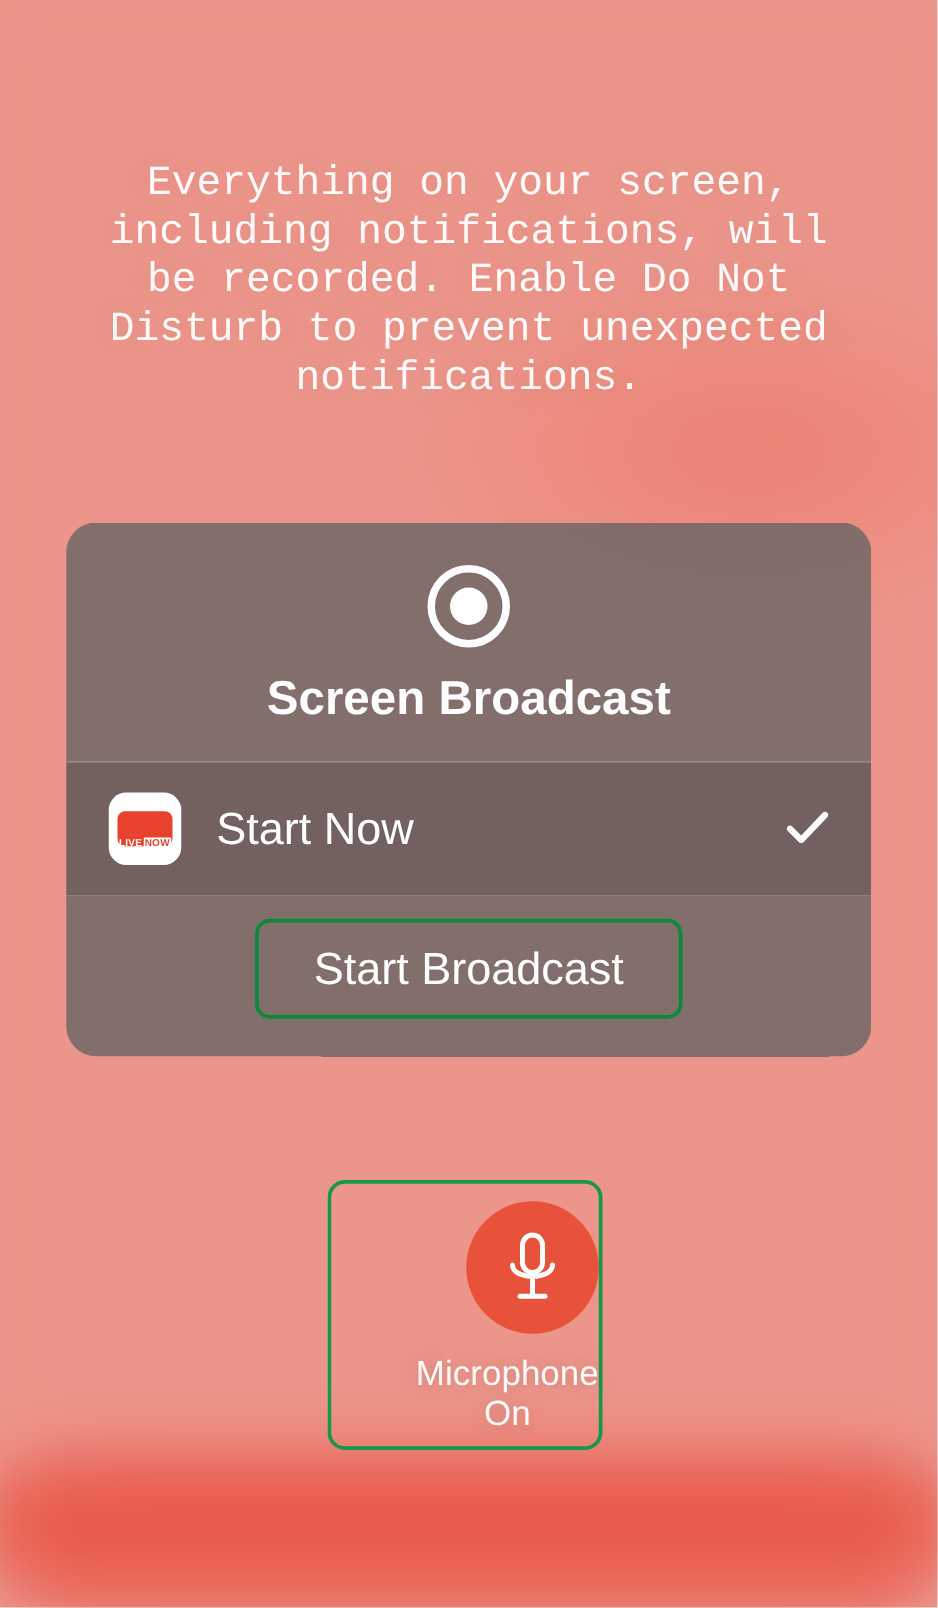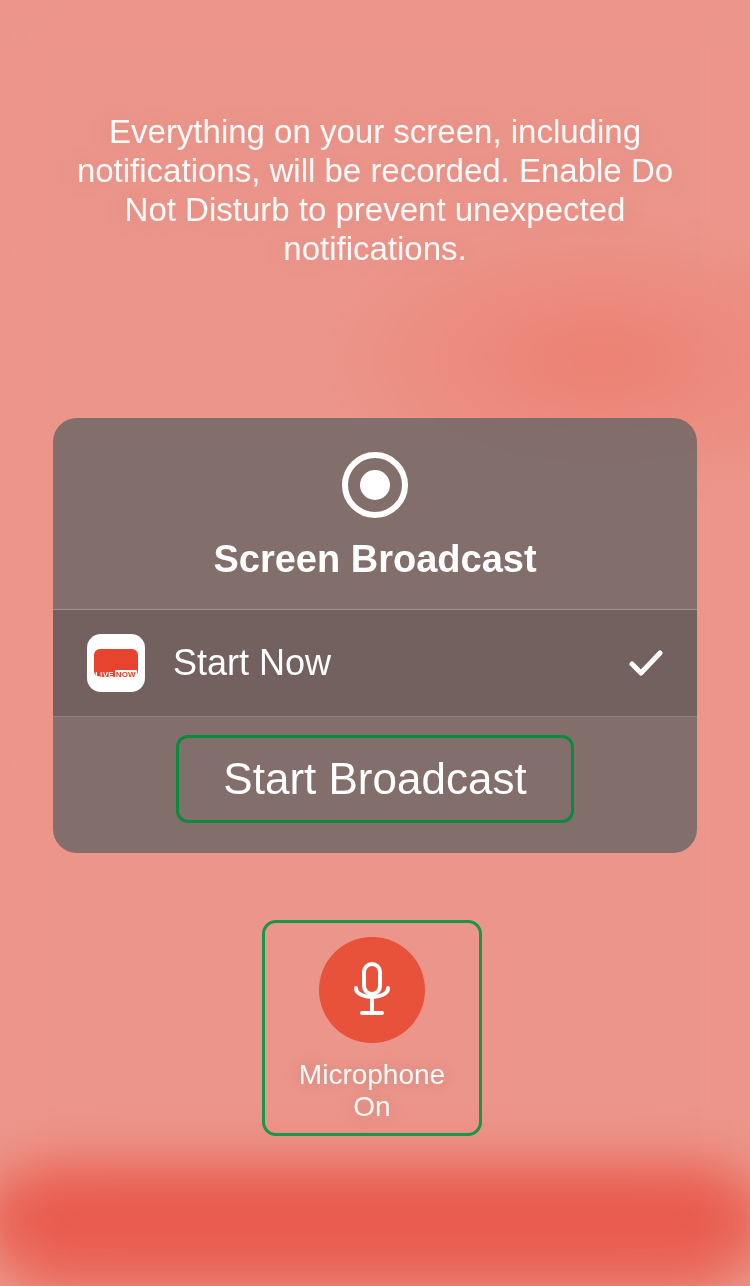--- a/index.html
+++ b/index.html
@@ -41,29 +41,30 @@
   .blur-overlay {
     position:absolute;
     inset:0;
     backdrop-filter: blur(20px);
     -webkit-backdrop-filter: blur(20px);
     background: rgba(255,255,255,0.05);
   }
 
   .disclaimer {
     position: absolute;
-    top: 113px;
+    top: 128px;
     left: 60px;
     right: 60px;
     text-align: center;
     color: rgba(255,255,255,0.95);
     font-size: 33px;
     line-height: 1.18;
     font-weight: 400;
     text-shadow: 0 0 30px rgba(0,0,0,0.15);
+    font-family: Liberation Mono, monospace;
   }
 
   .panel {
     position: absolute;
     top: 418px;
     left: 53px;
     width: 644px;
     background: rgba(100,100,100,0.78);
     border-radius: 24px;
     overflow: hidden;
@@ -152,37 +153,37 @@
 
   .panel-footer {
     display:flex;
     justify-content:center;
     padding: 18px 0 30px;
   }
   .start-btn {
     border: 3px solid #0a8a3a;
     border-radius: 12px;
     padding: 16px 44px;
-    font-size: 44px;
+    font-size: 36px;
     color:#fff;
     font-weight:400;
     background: transparent;
   }
 
   .mic-card {
     position:absolute;
     left: 262px;
-    top: 920px;
+    top: 944px;
     width: 220px;
     height: 216px;
     border: 3px solid #16984a;
     border-radius: 14px;
     display:flex;
     flex-direction:column;
-    align-items:center;
+    align-items:flex-end;
     padding-top: 14px;
     background: rgba(255,255,255,0.0);
   }
   .mic-circle{
     width:106px;
     height:106px;
     background:#e8513a;
     border-radius:50%;
     display:flex;
     align-items:center;

